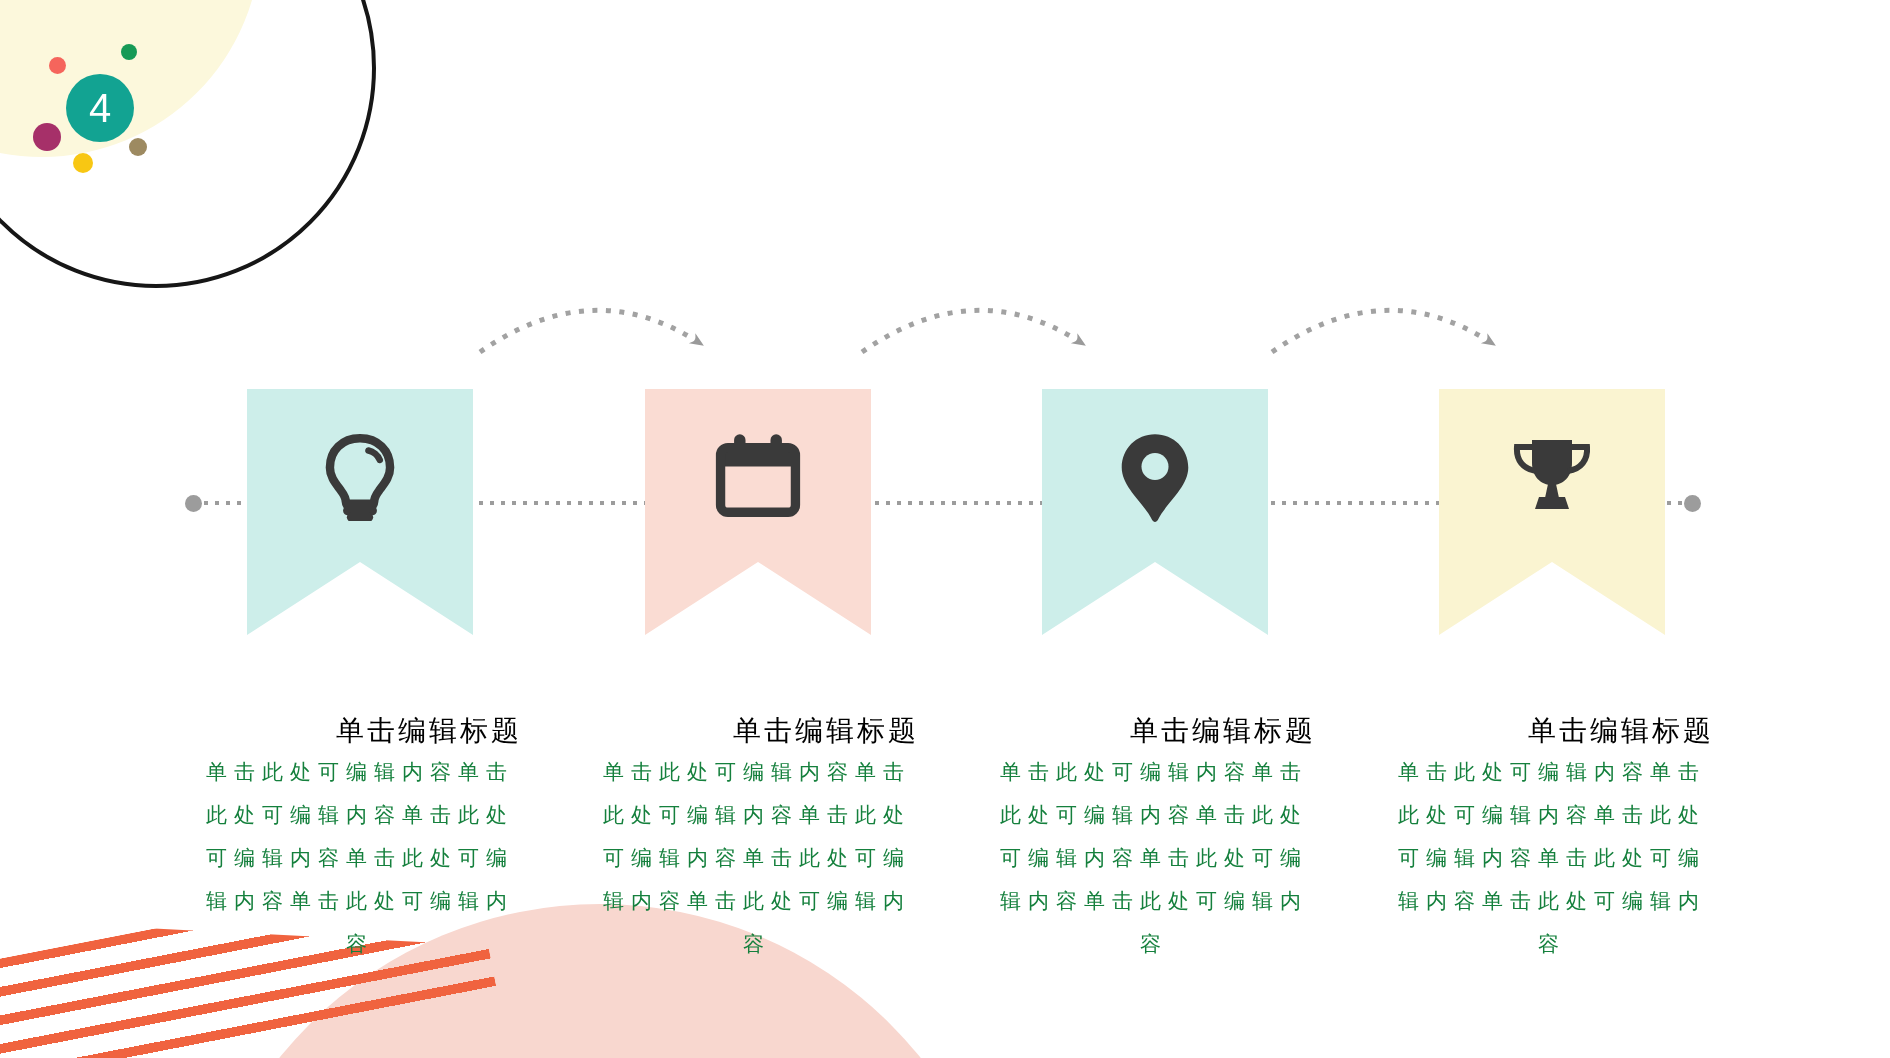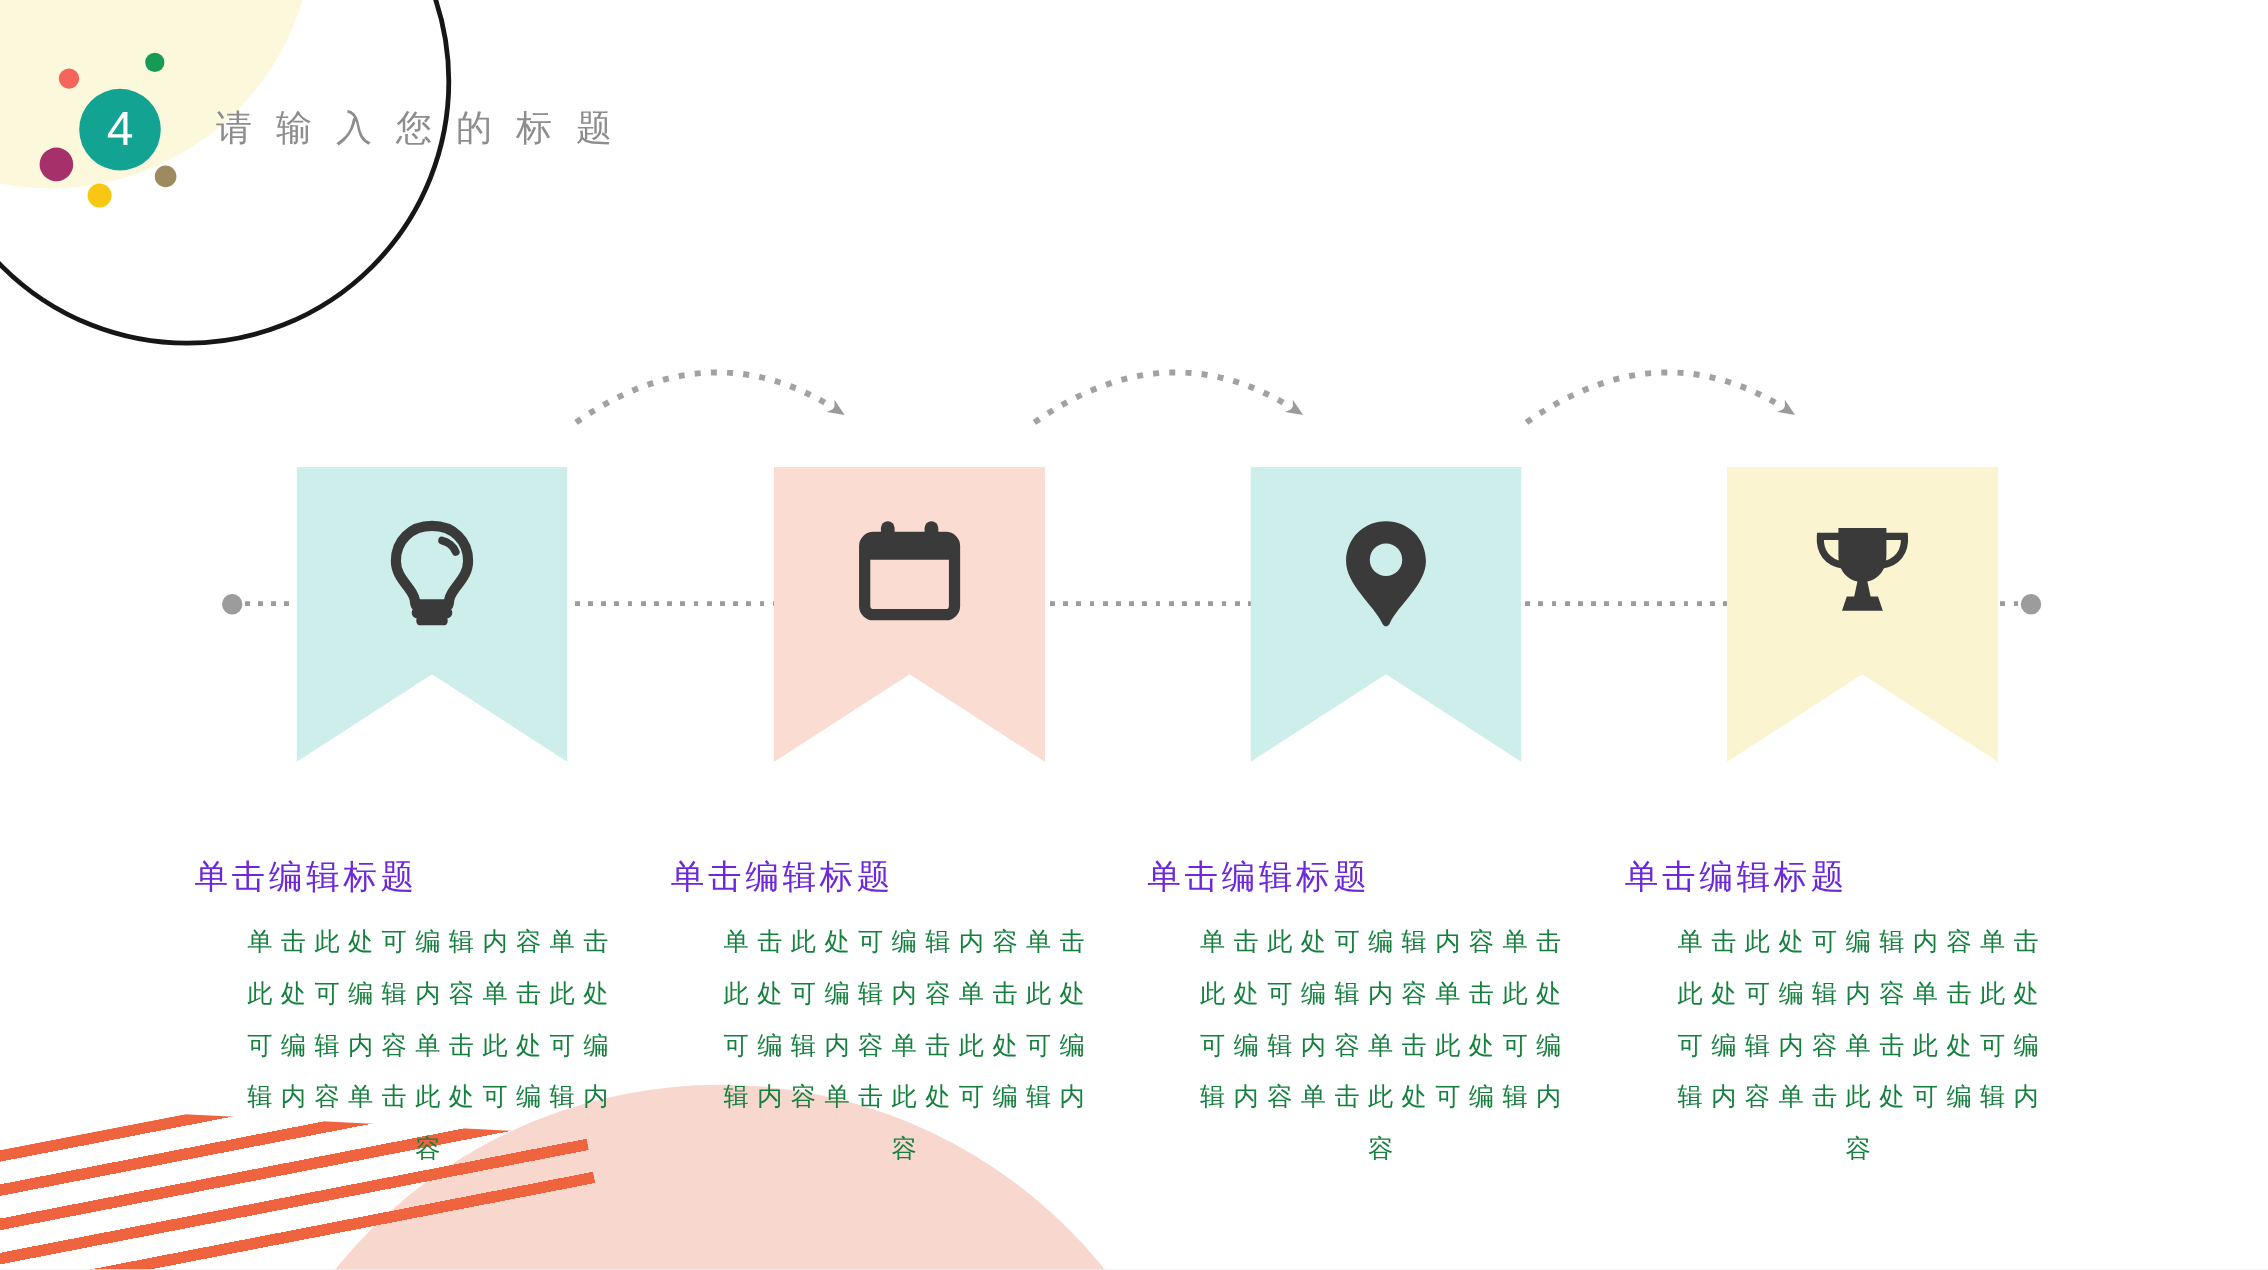--- a/index.html
+++ b/index.html
@@ -61,41 +61,40 @@
   .banner-4{left:1439px;background:#faf4d1;}
   .banner svg{position:absolute;top:38px;}
   .arc{position:absolute;top:290px;width:245px;height:80px;z-index:3;}
   .arc-1{left:470px;}
   .arc-2{left:852px;}
   .arc-3{left:1262px;}
   
   .col{position:absolute;top:714px;width:360px;z-index:4;}
   .col-1{left:180px;} .col-2{left:577px;} .col-3{left:974px;} .col-4{left:1372px;}
   .col-heading{
-    position:relative;left:-18px;text-align:left;font-size:28px;color:#6d28d9;
-    letter-spacing:3px;height:34px;line-height:34px;margin-bottom:16px;
+    position:relative;left:-18px;text-align:right;font-size:28px;color:#000000;
+    letter-spacing:3px;height:34px;line-height:34px;margin-bottom:2px;
   }
   .col-body{color:#15803d;font-size:21px;letter-spacing:7px;}
   .body-line{text-align:center;height:43px;line-height:43px;white-space:nowrap;}
 </style>
 </head>
 <body>
 
 <div class="slide">
 
   <div class="pale-yellow-circle"></div>
   <div class="black-ring"></div>
   <div class="dot dot-salmon"></div>
   <div class="dot dot-green"></div>
   <div class="dot dot-purple"></div>
   <div class="dot dot-gold"></div>
   <div class="dot dot-olive"></div>
 
   <div class="page-num-circle">4</div>
-  <div class="slide-title">请输入您的标题</div>
 
   <div class="pink-circle"></div>
   <div class="stripes"></div>
 
   <div class="dotted-line"></div>
   <div class="end-dot left"></div>
   <div class="end-dot right"></div>
 
   <svg class="arc arc-1" viewBox="0 0 245 80">
     <defs>

